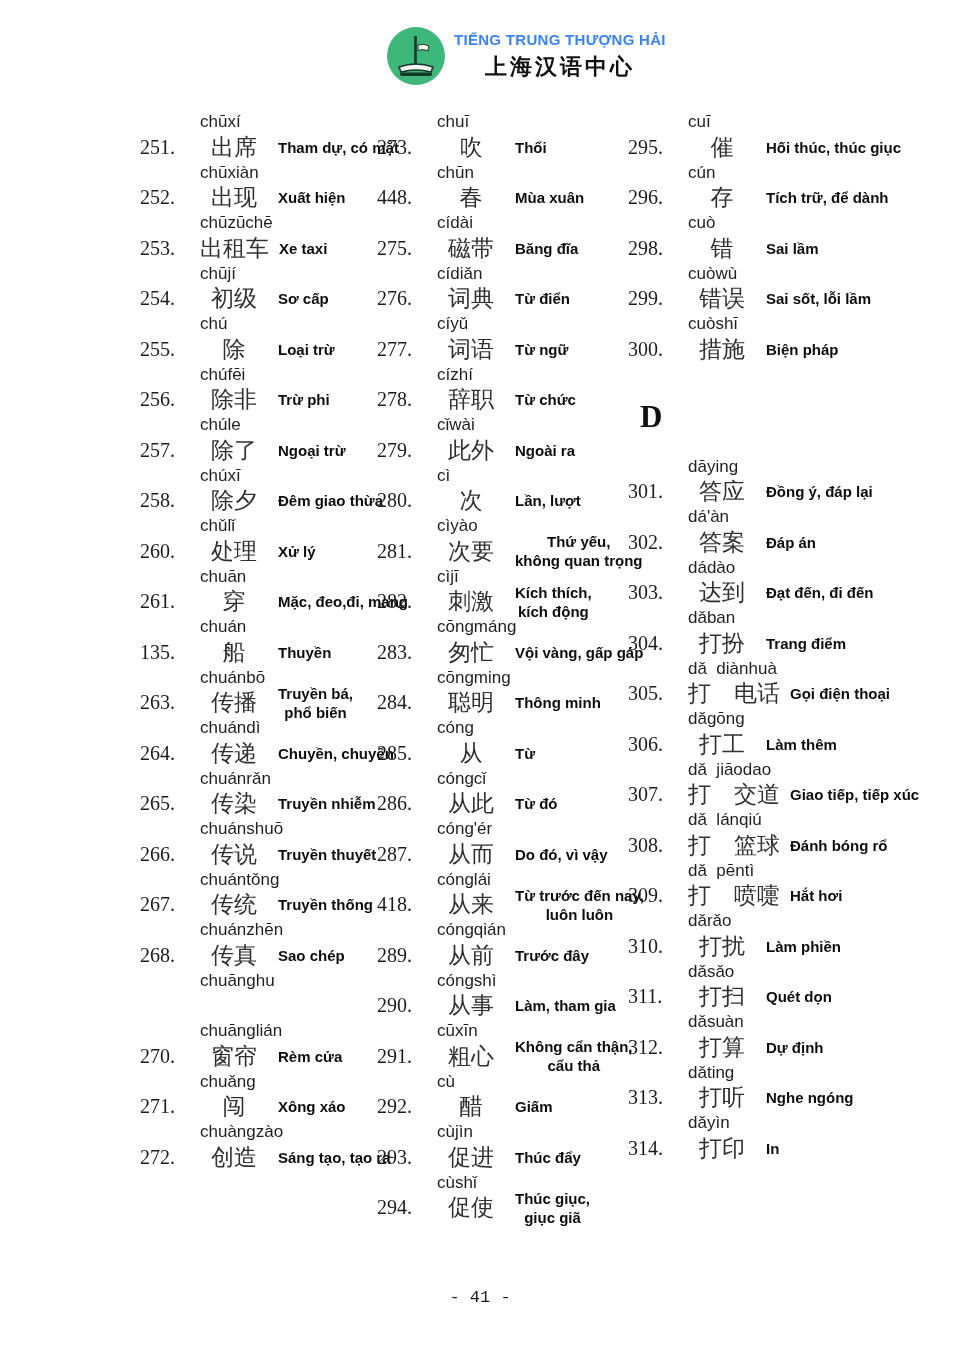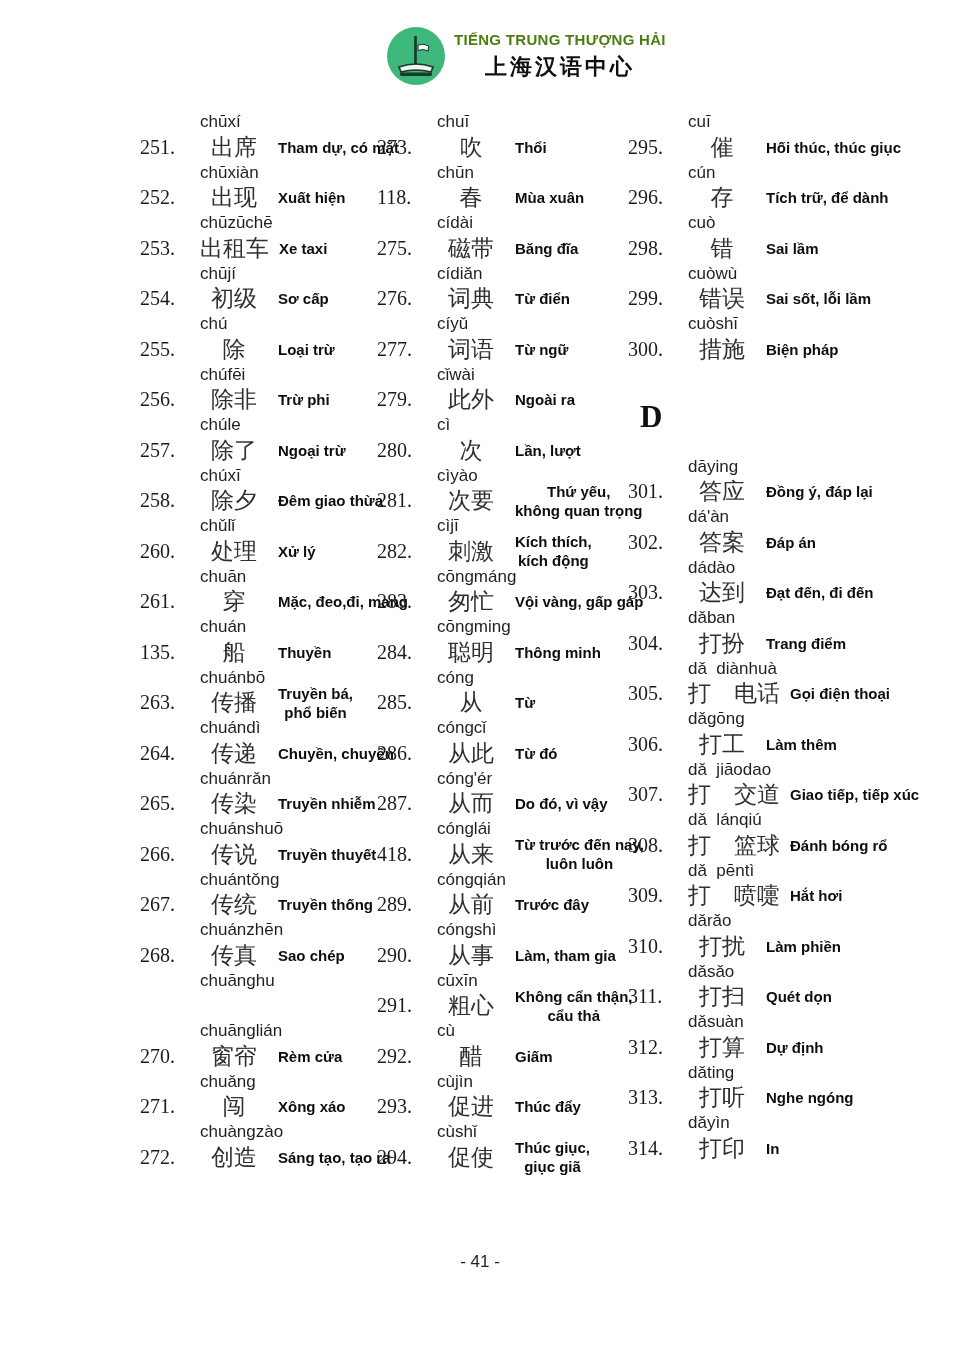--- a/index.html
+++ b/index.html
@@ -2,42 +2,42 @@
 <html><head>
 <meta charset="utf-8">
 <style>
   html,body{margin:0;padding:0;background:#e8e8e8;}
   .page{position:relative;width:960px;height:1358px;background:#ffffff;margin:0 auto;overflow:hidden;
         font-family:"Liberation Sans",sans-serif;color:#1c1c1c;}
   
   .header{position:absolute;left:387px;top:27px;display:flex;align-items:center;}
   .logo{width:58px;height:58px;flex:0 0 58px;}
   .brand{display:flex;flex-direction:column;align-items:center;margin-left:9px;}
-  .brand-1{font-size:15px;font-weight:bold;color:#4d7c0f;letter-spacing:0.3px;white-space:nowrap;}
+  .brand-1{font-size:15px;font-weight:bold;color:#3b82f6;letter-spacing:0.3px;white-space:nowrap;}
   .brand-2{font-family:"Liberation Serif",serif;font-size:22px;font-weight:600;color:#101010;
            letter-spacing:3px;margin-top:4px;white-space:nowrap;}
   
   .col{position:absolute;top:110px;}
   #col0{left:140px;width:255px;}
   #col1{left:377px;width:245px;}
   #col2{left:628px;width:345px;}
   .entry{height:50.5px;overflow:visible;}
   .pinyin{margin-left:60px;height:24px;line-height:24px;font-size:17px;color:#1f1f1f;white-space:pre;}
   .row{display:flex;align-items:center;height:26px;overflow:visible;}
   .num{flex:0 0 60px;width:60px;font-family:"Liberation Serif",serif;font-size:20px;color:#1b1b1b;}
   .hanzi{flex:0 0 auto;display:inline-block;min-width:68px;text-align:center;
          font-family:"Liberation Serif",serif;font-size:23px;color:#303030;white-space:pre;}
   .meaning{margin-left:10px;font-size:15px;font-weight:bold;color:#0d0d0d;line-height:19px;
            text-align:center;white-space:pre;}
   .section-heading{height:92px;box-sizing:border-box;padding-top:38px;margin-left:12px;
                    font-family:"Liberation Serif",serif;font-weight:bold;font-size:31px;
                    color:#101010;line-height:1;}
   
-  .footer{position:absolute;top:1252px;left:0;width:960px;text-align:center;
-          font-family:Liberation Sans, sans-serif;font-size:17px;color:#1f1f1f;}
+  .footer{position:absolute;top:1288px;left:0;width:960px;text-align:center;
+          font-family:Liberation Mono, monospace;font-size:17px;color:#1f1f1f;}
 </style>
 </head>
 <body>
 
 <div class="page">
 
   <div class="header">
     <svg class="logo" viewBox="0 0 58 58" aria-hidden="true">
       <circle cx="29" cy="29" r="29" fill="#3db87a"></circle>
       <rect x="27.2" y="9" width="2.6" height="32" fill="#17382a"></rect>
@@ -222,21 +222,21 @@
         <div class="pinyin">chuī</div>
         <div class="row">
           <span class="num">273.</span>
           <span class="hanzi">吹</span>
           <span class="meaning">Thổi</span>
         </div>
       </div>
       <div class="entry">
         <div class="pinyin">chūn</div>
         <div class="row">
-          <span class="num">118.</span>
+          <span class="num">448.</span>
           <span class="hanzi">春</span>
           <span class="meaning">Mùa xuân</span>
         </div>
       </div>
       <div class="entry">
         <div class="pinyin">cídài</div>
         <div class="row">
           <span class="num">275.</span>
           <span class="hanzi">磁带</span>
           <span class="meaning">Băng đĩa</span>
@@ -249,20 +249,28 @@
           <span class="hanzi">词典</span>
           <span class="meaning">Từ điển</span>
         </div>
       </div>
       <div class="entry">
         <div class="pinyin">cíyǔ</div>
         <div class="row">
           <span class="num">277.</span>
           <span class="hanzi">词语</span>
           <span class="meaning">Từ ngữ</span>
+        </div>
+      </div>
+      <div class="entry">
+        <div class="pinyin">cízhí</div>
+        <div class="row">
+          <span class="num">278.</span>
+          <span class="hanzi">辞职</span>
+          <span class="meaning">Từ chức</span>
         </div>
       </div>
       <div class="entry">
         <div class="pinyin">cǐwài</div>
         <div class="row">
           <span class="num">279.</span>
           <span class="hanzi">此外</span>
           <span class="meaning">Ngoài ra</span>
         </div>
       </div>

